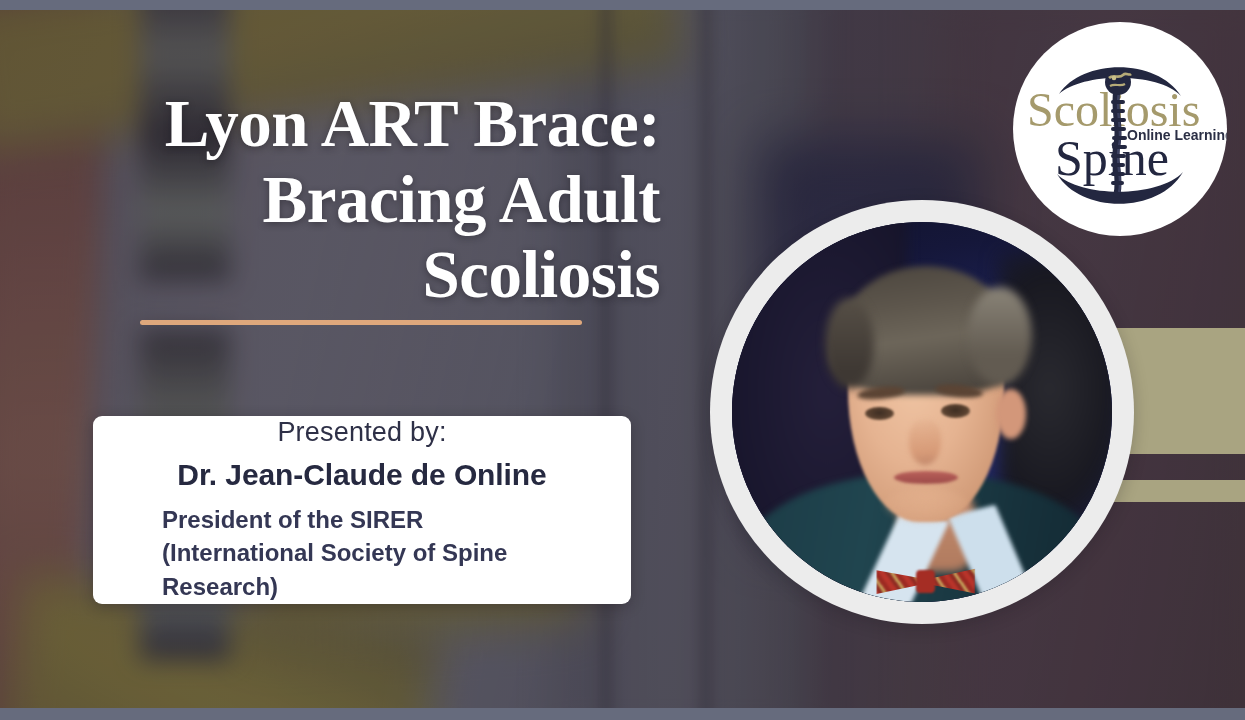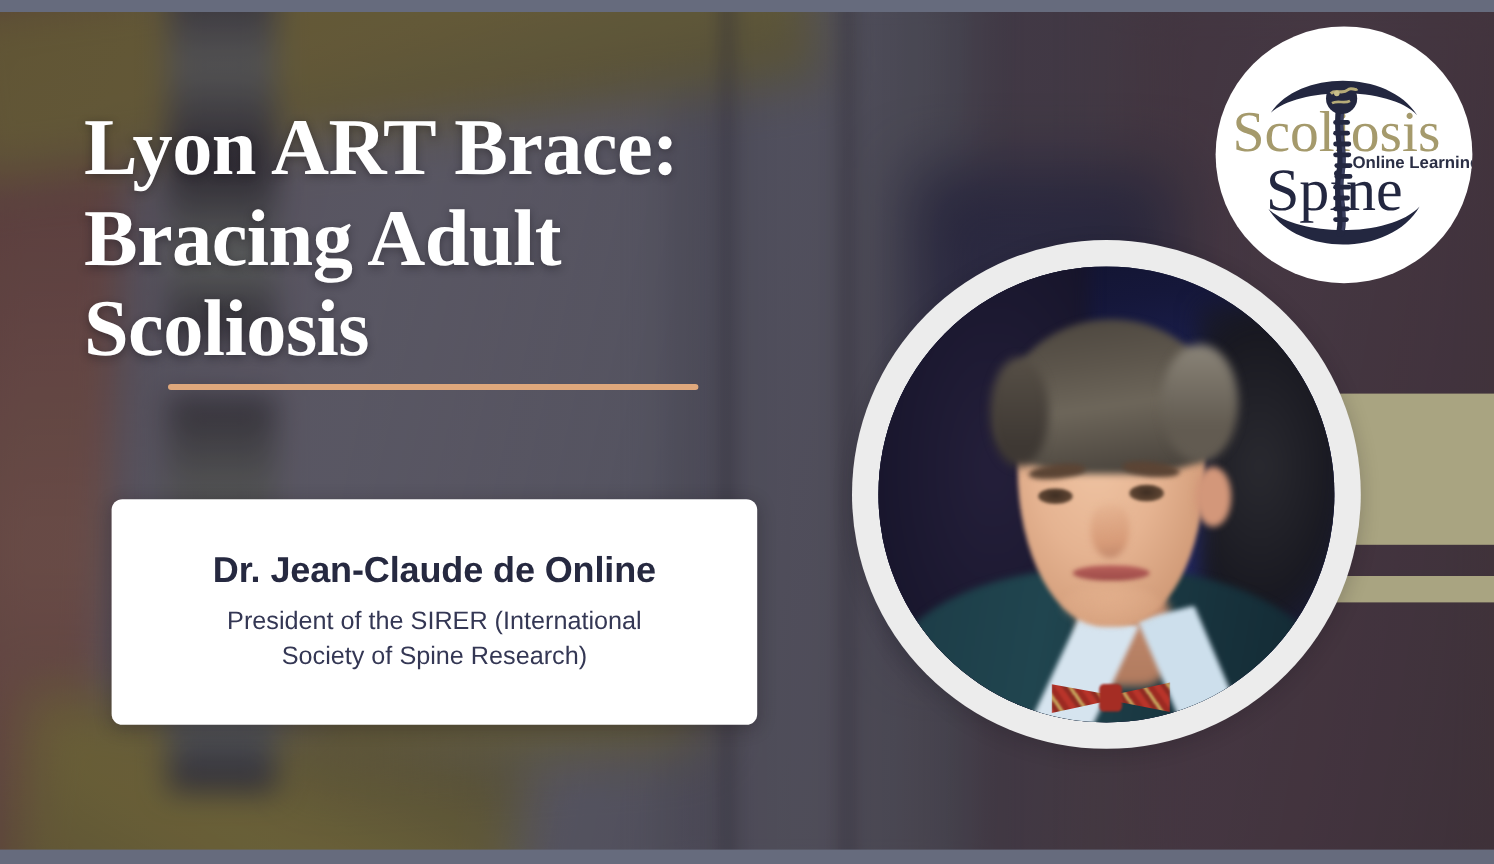--- a/index.html
+++ b/index.html
@@ -150,21 +150,21 @@
   }
   .khaki-bar.big   { left: 1085px; right: 0; top: 328px; height: 126px; }
   .khaki-bar.small { left: 1085px; right: 0; top: 480px; height: 22px; }
 
   
   .title {
     position: absolute;
     left: 70px;
     top: 86px;
     width: 590px;
-    text-align: left;
+    text-align: right;
     font-family: "Liberation Serif", serif;
     font-weight: bold;
     font-size: 67px;
     line-height: 1.13;
     color: #ffffff;
     letter-spacing: -0.5px;
     text-shadow: 0 2px 7px rgba(22,18,26,.42);
     white-space: pre-line;
   }
   .title-rule {
@@ -201,25 +201,26 @@
     margin-bottom: 10px;
   }
   .presenter-name {
     font-size: 30px;
     font-weight: bold;
     color: #262940;
     letter-spacing: -0.1px;
     margin-bottom: 11px;
   }
   .presenter-role {
-    font-size: 21px;
+    font-size: 24px;
     color: #343754;
     line-height: 1.38;
-    text-align: center;
+    text-align: left;
     max-width: 400px;
+    font-weight: bold;
   }
 
   
   .portrait-wrap {
     position: absolute;
     left: 710px;
     top: 200px;
     width: 424px;
     height: 424px;
     border-radius: 50%;
@@ -428,20 +429,21 @@
 
   <div class="edge-bar top"></div>
   <div class="edge-bar bottom"></div>
 
   <div class="title">Lyon ART Brace:
 Bracing Adult
 Scoliosis</div>
   <div class="title-rule"></div>
 
   <div class="presenter-card">
+    <div class="presented-by">Presented by:</div>
     <div class="presenter-name">Dr. Jean-Claude de Online</div>
     <div class="presenter-role">President of the SIRER (International Society of Spine Research)</div>
   </div>
 
   <div class="portrait-wrap">
     <div class="portrait">
       <div class="p-backdrop"></div>
       <div class="p-backdrop2"></div>
       <div class="p-dark-right"></div>
       <div class="p-shoulder"></div>

